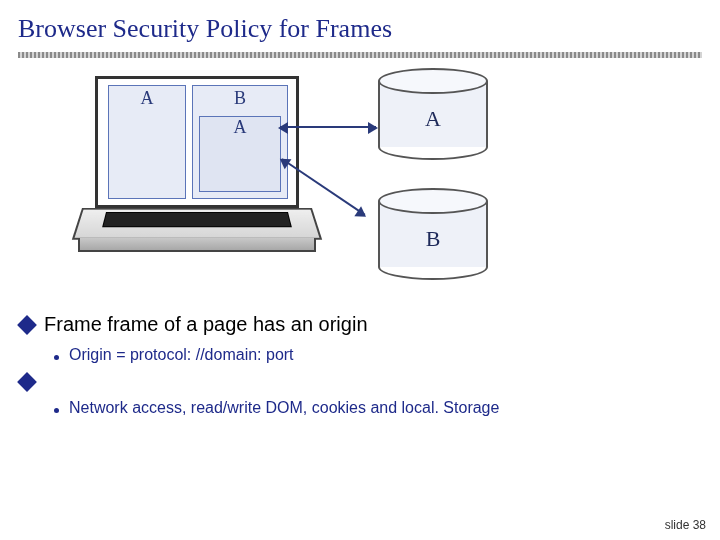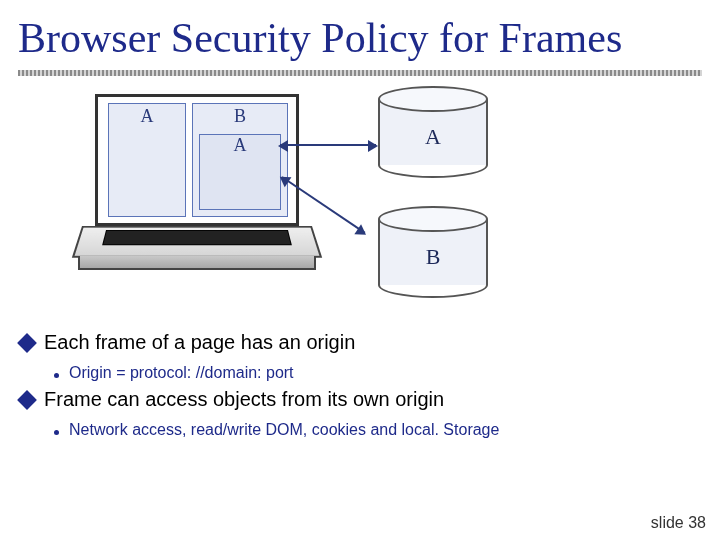--- a/index.html
+++ b/index.html
@@ -6,21 +6,21 @@
   body {
     width: 720px;
     height: 540px;
     background: #fff;
     font-family: Verdana, Geneva, sans-serif;
     position: relative;
     overflow: hidden;
   }
   .title {
     font-family: "Times New Roman", Times, serif;
-    font-size: 42px;
+    font-size: 26px;
     color: #1e2a8a;
     padding: 14px 0 6px 18px;
     font-weight: normal;
   }
   .rule {
     margin: 2px 18px 0 18px;
     height: 6px;
     background: repeating-linear-gradient(90deg,#8a8a8a 0 2px,#d4d4d4 2px 4px);
   }
   .canvas {
@@ -117,21 +117,21 @@
   .a2::before{ left:-2px; border-right:10px solid #2a3a7a;}
   .a2::after{ right:-2px; border-left:10px solid #2a3a7a;}
   
   .content { padding: 4px 18px 0 18px; }
   .b1 { display:flex; align-items:flex-start; margin: 6px 0 2px; }
   .b1 .dia { width:14px; height:14px; background:#1e2a8a; transform:rotate(45deg); margin:5px 10px 0 2px; flex:none;}
   .b1 .t { font-size:20px; color:#000; }
   .b2 { display:flex; align-items:flex-start; margin: 10px 0 4px 30px; }
   .b2 .dot { width:5px;height:5px;border-radius:50%;background:#1e2a8a;margin:9px 10px 0 6px;flex:none;}
   .b2 .t { font-size:16px; color:#1e2a8a; }
-  .footer { position:absolute; right:14px; bottom:8px; font-size:16px; color:#333; font-family:Arial,sans-serif;}
+  .footer { position:absolute; right:14px; bottom:8px; font-size:12px; color:#333; font-family:Arial,sans-serif;}
 </style>
 </head>
 <body>
 
 <h1 class="title">Browser Security Policy for Frames</h1>
 <div class="rule"></div>
 
 <div class="canvas">
 
   <div class="laptop">
@@ -165,29 +165,28 @@
       <div class="body"></div>
       <div class="bot"></div>
     <div class="lbl">B</div>
   </div>
 
 </div>
 
 <div class="content">
   <div class="b1">
     <div class="dia"></div>
-    <div class="t">Each frame of a page has an origin</div>
+    <div class="t">Frame frame of a page has an origin</div>
   </div>
   <div class="b2">
     <div class="dot"></div>
     <div class="t">Origin = protocol: //domain: port</div>
   </div>
   <div class="b1">
     <div class="dia"></div>
-    <div class="t">Frame can access objects from its own origin</div>
   </div>
   <div class="b2">
     <div class="dot"></div>
     <div class="t">Network access, read/write DOM, cookies and local. Storage</div>
   </div>
 </div>
 
 <div class="footer">slide 38</div>
 
 </body></html>

